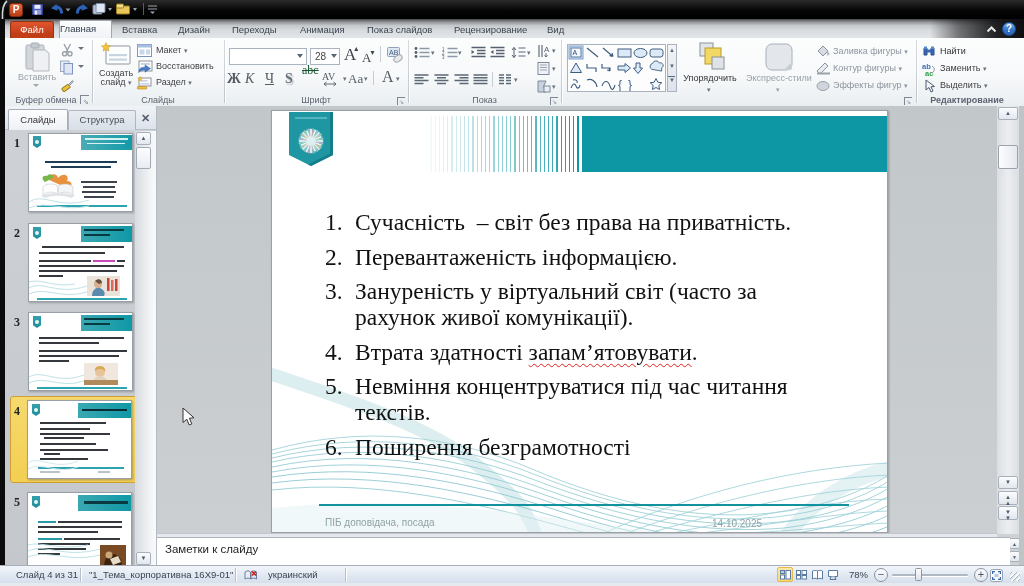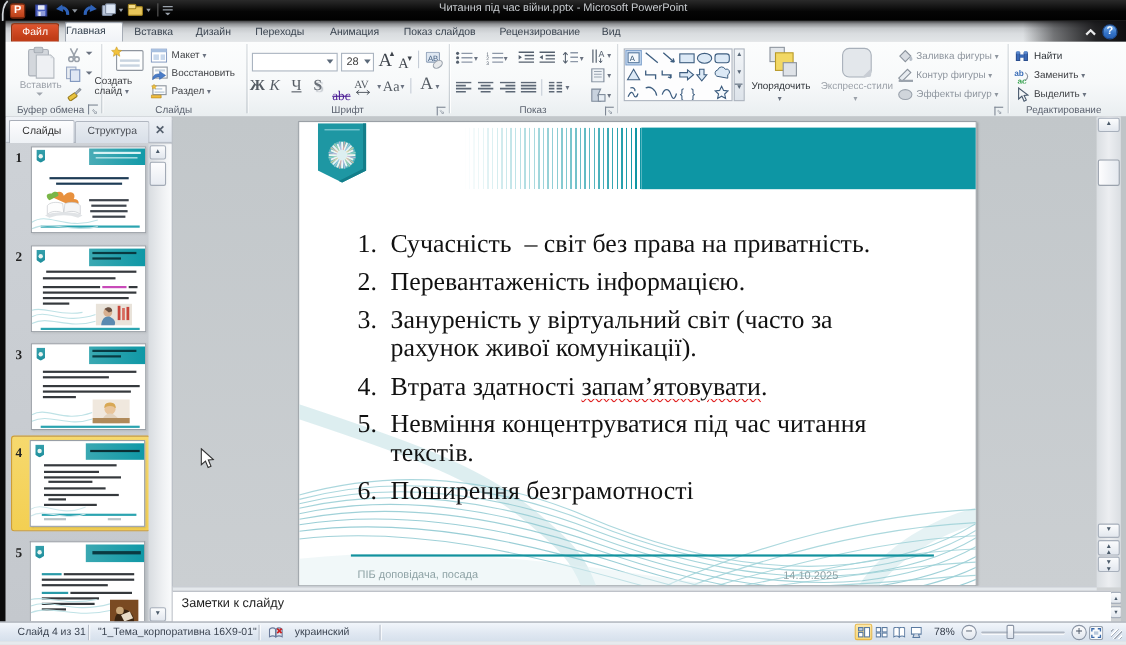--- a/index.html
+++ b/index.html
@@ -57,21 +57,20 @@
 <svg class="a" style="left:116px;top:3px;" width="24" height="13">
       <rect x="0.5" y="3" width="13" height="8" rx="1" fill="#e8c65a" stroke="#9a7d1e"></rect>
       <rect x="0.5" y="1" width="7" height="4" rx="1" fill="#f4dc8a" stroke="#9a7d1e"></rect>
       <path d="M17 5 l4 0 l-2 3 z" fill="#98a0ab"></path>
     </svg>
 <div class="a" style="left:143px;top:3px;width:1px;height:12px;background:#5a5a5a;"></div>
 <svg class="a" style="left:147px;top:5px;" width="12" height="9">
       <path d="M1 1 h9 M1 4 h9" stroke="#9aa2ac" stroke-width="1"></path>
       <path d="M3 6.5 l5 0 l-2.5 2.5 z" fill="#9aa2ac"></path>
     </svg>
-<div class="a" style="left:0;top:2px;width:1024px;height:15px;text-align:center;font-size:10px;color:#c9cdd1;">Читання під час війни.pptx - Microsoft PowerPoint</div>
 
 <div class="a" style="left:0;top:19px;width:1024px;height:19px;background:linear-gradient(#434446 0,#909295 15%,#c6c9cc 35%,#d9dcdf 60%,#e3e6e8 100%);"></div>
 
 <div class="a" style="left:10px;top:21px;width:44px;height:17px;border-radius:3px 3px 0 0;background:linear-gradient(#e0552e,#c03d18 80%);border:1px solid #93320f;border-bottom:none;box-sizing:border-box;color:#fff;font-size:9.5px;text-align:center;line-height:15px;">Файл</div>
 
 <div class="a" style="left:59px;top:20px;width:53px;height:18px;border-radius:2px 2px 0 0;background:linear-gradient(#fbfcfd,#f0f3f7);border:1px solid #a0a7b1;border-bottom:none;box-sizing:border-box;color:#33404e;font-size:9.5px;line-height:16px;">Главная</div>
 <div class="a tab" style="left:122px;">Вставка</div>
 <div class="a tab" style="left:178px;">Дизайн</div>
 <div class="a tab" style="left:232px;">Переходы</div>
 <div class="a tab" style="left:300px;">Анимация</div>
@@ -90,21 +89,21 @@
 <div class="a vsep" style="left:92px;top:40px;height:63px;"></div>
 <div class="a vsep" style="left:224px;top:40px;height:63px;"></div>
 <div class="a vsep" style="left:408px;top:40px;height:63px;"></div>
 <div class="a vsep" style="left:561px;top:40px;height:63px;"></div>
 <div class="a vsep" style="left:916px;top:40px;height:63px;"></div>
 
 <div class="a glbl" style="left:2px;top:95px;width:88px;">Буфер обмена</div>
 <div class="a glbl" style="left:94px;top:95px;width:128px;">Слайды</div>
 <div class="a glbl" style="left:226px;top:95px;width:180px;">Шрифт</div>
 <div class="a glbl" style="left:410px;top:95px;width:149px;">Показ</div>
-<div class="a glbl" style="left:918px;top:95px;width:98px;">Редактирование</div>
+<div class="a glbl" style="left:918px;top:95px;width:98px;font-weight:bold;">Редактирование</div>
 
 <svg class="a" style="left:22px;top:42px;" width="30" height="30" viewBox="0 0 30 30">
   <rect x="4" y="3" width="18" height="24" rx="1.5" fill="#d3d7dc" stroke="#aab0b8"></rect>
   <rect x="9" y="1" width="8" height="5" rx="1.5" fill="#c3c9cf" stroke="#a7adb5"></rect>
   <path d="M11 8 L24 8 L27 11 L27 29 L11 29 Z" fill="#eef0f3" stroke="#b2b8bf"></path>
   <path d="M24 8 L24 11 L27 11 Z" fill="#d7dbdf"></path>
 </svg>
 <div class="a" style="left:2px;top:72px;width:70px;text-align:center;font-size:9px;color:#9aa0a8;">Вставить</div>
 <div class="a" style="left:33px;top:84px;width:0;height:0;border-left:3px solid transparent;border-right:3px solid transparent;border-top:3.5px solid #a0a6ae;"></div>
 
@@ -128,21 +127,21 @@
 
 <div class="a" style="left:80px;top:95px;width:8px;height:8px;border-left:1px solid #7e8794;border-top:1px solid #7e8794;"></div>
 <div class="a" style="left:83px;top:98px;font-size:7px;color:#7e8794;">⇘</div>
 
 <svg class="a" style="left:101px;top:42px;" width="30" height="26" viewBox="0 0 30 26">
   <rect x="5" y="4" width="24" height="18" rx="1" fill="#fdfefe" stroke="#8e959e"></rect>
   <rect x="8" y="12" width="18" height="2.2" fill="#c8d4e0"></rect>
   <rect x="8" y="16.5" width="18" height="2.2" fill="#c8d4e0"></rect>
   <path d="M5 0.5 L6.4 3.6 L9.6 3.9 L7.2 6 L7.9 9.2 L5 7.4 L2.1 9.2 L2.8 6 L0.4 3.9 L3.6 3.6 Z" fill="#f2c23c" stroke="#c89820" stroke-width="0.5"></path>
 </svg>
-<div class="a" style="left:86px;top:69px;width:60px;text-align:left;font-size:9px;color:#3c3e42;line-height:9px;">Создать<br>слайд <span style="font-size:7px;color:#6a7280;">▾</span></div>
+<div class="a" style="left:86px;top:69px;width:60px;text-align:center;font-size:9px;color:#3c3e42;line-height:9px;">Создать<br>слайд <span style="font-size:7px;color:#6a7280;">▾</span></div>
 
 <svg class="a" style="left:137px;top:44px;" width="15" height="13" viewBox="0 0 15 13">
       <rect x="0.5" y="0.5" width="14" height="12" fill="#fff" stroke="#7d94bd"></rect>
       <rect x="0.5" y="0.5" width="14" height="3" fill="#a8c0e0"></rect>
       <rect x="2.5" y="5.5" width="5" height="5" fill="#c8d8ec"></rect>
       <rect x="9" y="5.5" width="4" height="5" fill="#c8d8ec"></rect>
     </svg>
 <div class="a lbl" style="left:156px;top:45px;">Макет <span style="font-size:7px;color:#6a7280;">▾</span></div>
 
 <svg class="a" style="left:137px;top:60px;" width="16" height="14" viewBox="0 0 16 14">
@@ -171,21 +170,21 @@
 <svg class="a" style="left:387px;top:47px;" width="16" height="16" viewBox="0 0 16 16">
       <rect x="0.5" y="0.5" width="12" height="9" rx="1" fill="#dfe8f2" stroke="#8fa0b8"></rect>
       <text x="2" y="8" font-size="7" fill="#3e5a7e" font-family="Liberation Sans">АВ</text>
       <ellipse cx="11" cy="11.5" rx="4.5" ry="3" transform="rotate(-35 11 11.5)" fill="#e8eaec" stroke="#9aa2ac"></ellipse>
     </svg>
 
 <div class="a" style="left:227px;top:71px;font-family:'Liberation Serif',serif;font-size:14px;font-weight:bold;color:#555c64;">Ж</div>
 <div class="a" style="left:245px;top:71px;font-family:'Liberation Serif',serif;font-size:14px;font-style:italic;color:#555c64;">К</div>
 <div class="a" style="left:265px;top:71px;font-family:'Liberation Serif',serif;font-size:14px;color:#555c64;text-decoration:underline;">Ч</div>
 <div class="a" style="left:285px;top:71px;font-family:'Liberation Serif',serif;font-size:14px;font-weight:bold;color:#6a7078;text-shadow:1.5px 1.5px 1px #c0c6cc;">S</div>
-<div class="a" style="left:302px;top:80px;font-family:'Liberation Serif',serif;font-size:12px;color:#4c1d95;text-decoration:line-through;">abс</div>
+<div class="a" style="left:302px;top:63px;font-family:'Liberation Serif',serif;font-size:12px;color:#14532d;text-decoration:line-through;">abс</div>
 <svg class="a" style="left:322px;top:71px;" width="20" height="16" viewBox="0 0 20 16">
       <text x="0" y="9" font-size="10" font-family="Liberation Serif" fill="#555c64">AV</text>
       <path d="M2 13 h12 M2 13 l2.5-2 M2 13 l2.5 2 M14 13 l-2.5-2 M14 13 l-2.5 2" stroke="#555c64" stroke-width="0.9" fill="none"></path>
     </svg>
 <div class="a" style="left:343px;top:75px;font-size:7px;color:#6a7280;">▾</div>
 <div class="a" style="left:348px;top:71px;font-family:'Liberation Serif',serif;font-size:13px;color:#555c64;">Aa</div>
 <div class="a" style="left:364px;top:75px;font-size:7px;color:#6a7280;">▾</div>
 <div class="a" style="left:373px;top:71px;width:1px;height:14px;background:#c5ccd6;"></div>
 <div class="a" style="left:382px;top:68px;font-family:'Liberation Serif',serif;font-size:16px;color:#555c64;">А</div>
 <div class="a" style="left:396px;top:75px;font-size:7px;color:#6a7280;">▾</div>

